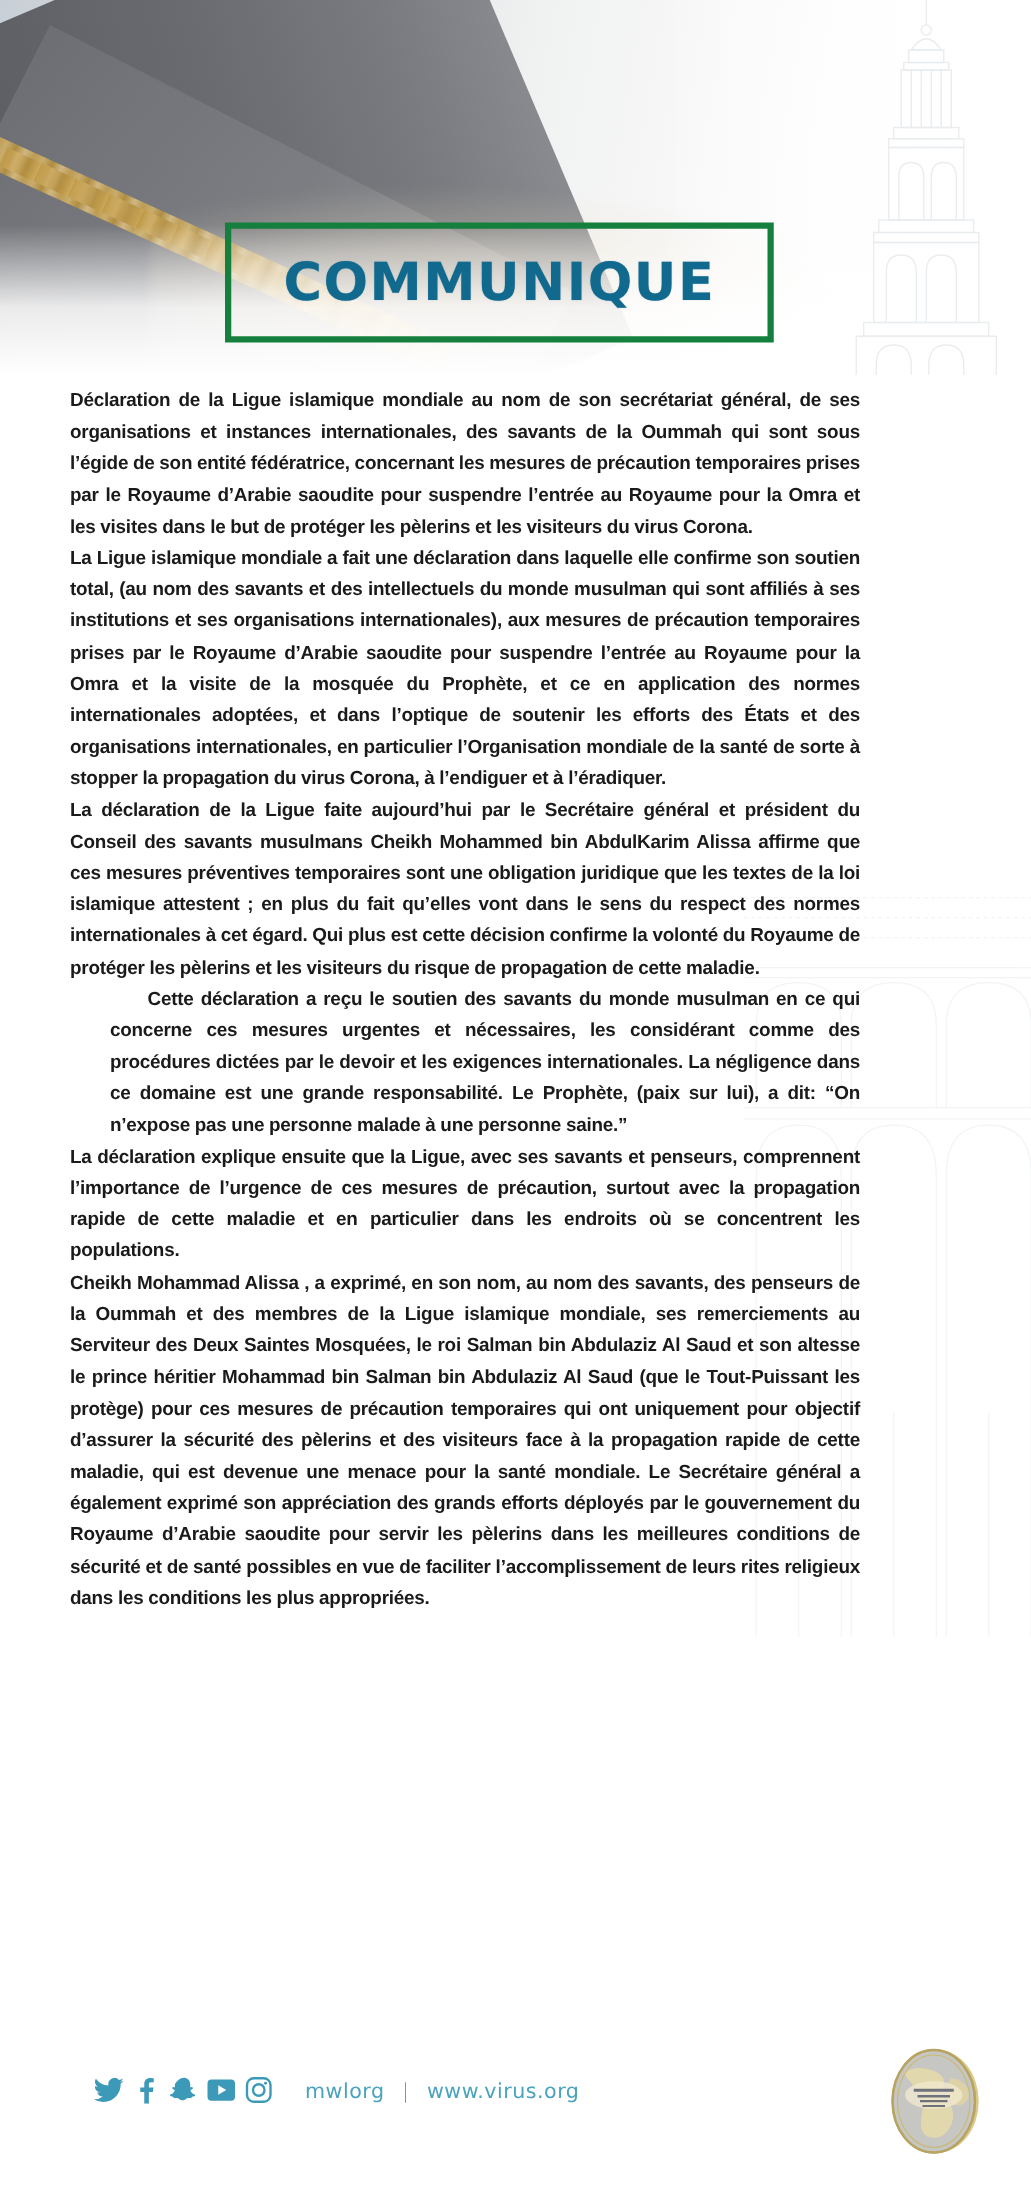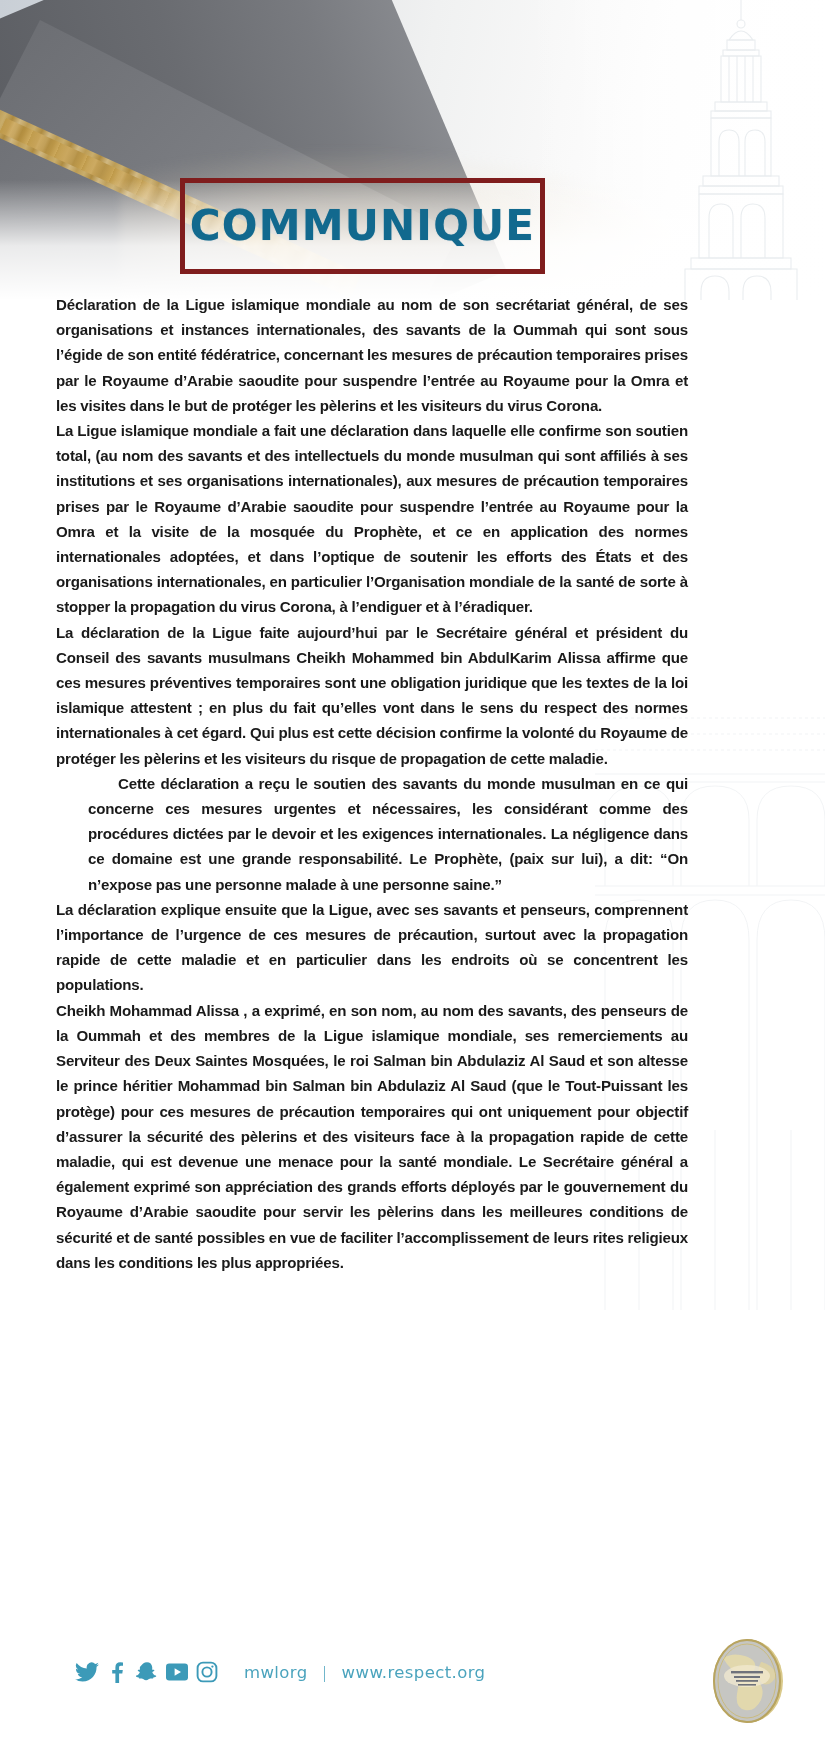--- a/index.html
+++ b/index.html
@@ -137,43 +137,43 @@
     width: 230px; height: 620px;
     opacity: 0.22;
     pointer-events: none;
   }
 
   
   .title-box {
     position: absolute;
     left: 180px;
     top: 178px;
-    width: 365px;
+    width: 439px;
     height: 96px;
-    border: 5px solid #7f1d1d;
+    border: 5px solid #15803d;
     background: transparent;
     display: flex;
     align-items: center;
     justify-content: center;
   }
   .title-text {
     font-family: "DejaVu Sans", sans-serif;
     font-weight: bold;
     font-size: 42px;
     letter-spacing: 1.2px;
     color: #12698e;
     line-height: 1;
     text-shadow: 0 0 1px rgba(18,105,142,0.4);
   }
 
   
   .body {
     position: absolute;
     left: 56px;
-    top: 292px;
+    top: 308px;
     width: 632px;
   }
   p.para {
     font-family: "Liberation Sans", sans-serif;
     font-weight: bold;
     font-size: 15.1px;
     line-height: 25.2px;
     color: #1a1a1a;
     text-align: justify;
     margin: 0;
@@ -344,21 +344,21 @@
         <svg width="22" height="22" viewBox="0 0 22 22" fill="none" stroke="currentColor" stroke-width="1.9">
           <rect x="1.6" y="1.6" width="18.8" height="18.8" rx="5.4"></rect>
           <circle cx="11" cy="11" r="4.6"></circle>
           <circle cx="16.4" cy="5.6" r="1.15" fill="currentColor" stroke="none"></circle>
         </svg>
       </span>
 
       <span class="footer-links">
         <span class="footer-handle">mwlorg</span>
         <span class="footer-sep">|</span>
-        <span class="footer-url">www.respect.org</span>
+        <span class="footer-url">www.virus.org</span>
       </span>
     </div>
 
     <svg class="mwl-logo" viewBox="0 0 78 86">
       <ellipse cx="41" cy="43" rx="33" ry="41" fill="#d9c98a"></ellipse>
       <ellipse cx="38" cy="43" rx="33" ry="41" fill="#e8dcae" stroke="#c6b272" stroke-width="1.6"></ellipse>
       <path d="M38 2 a33 41 0 0 0 0 82 a33 41 0 0 0 0 -82 z" fill="#aab4d4" opacity="0.55"></path>
       <path d="M14 20 q10 -6 22 -2 q12 4 10 12 q-2 8 -14 6 q-10 -2 -18 -16 z" fill="#e4d9ab" opacity="0.9"></path>
       <path d="M30 40 q12 -4 20 4 q6 8 2 18 q-6 12 -16 10 q-10 -2 -8 -16 q2 -12 2 -16 z" fill="#e4d9ab" opacity="0.9"></path>
       <path d="M52 24 q10 2 14 10 q2 8 -6 12 q-8 2 -10 -6 q-2 -10 2 -16 z" fill="#e0d4a2" opacity="0.85"></path>

